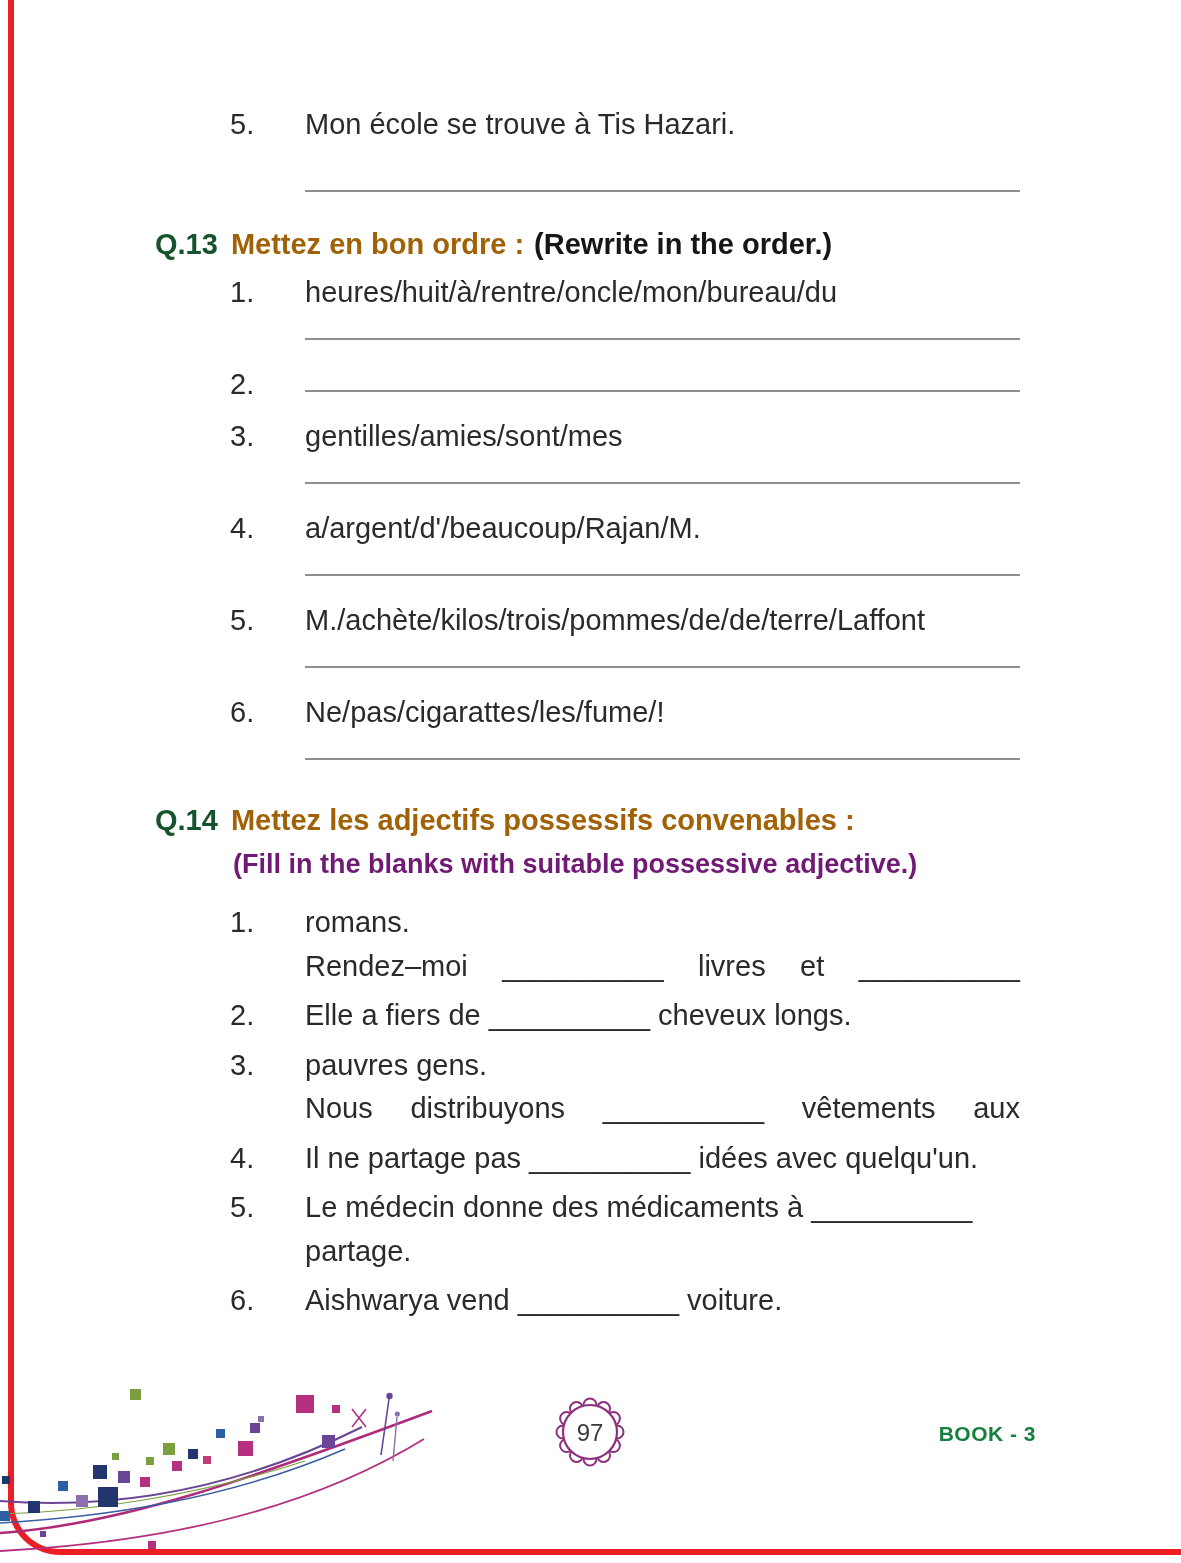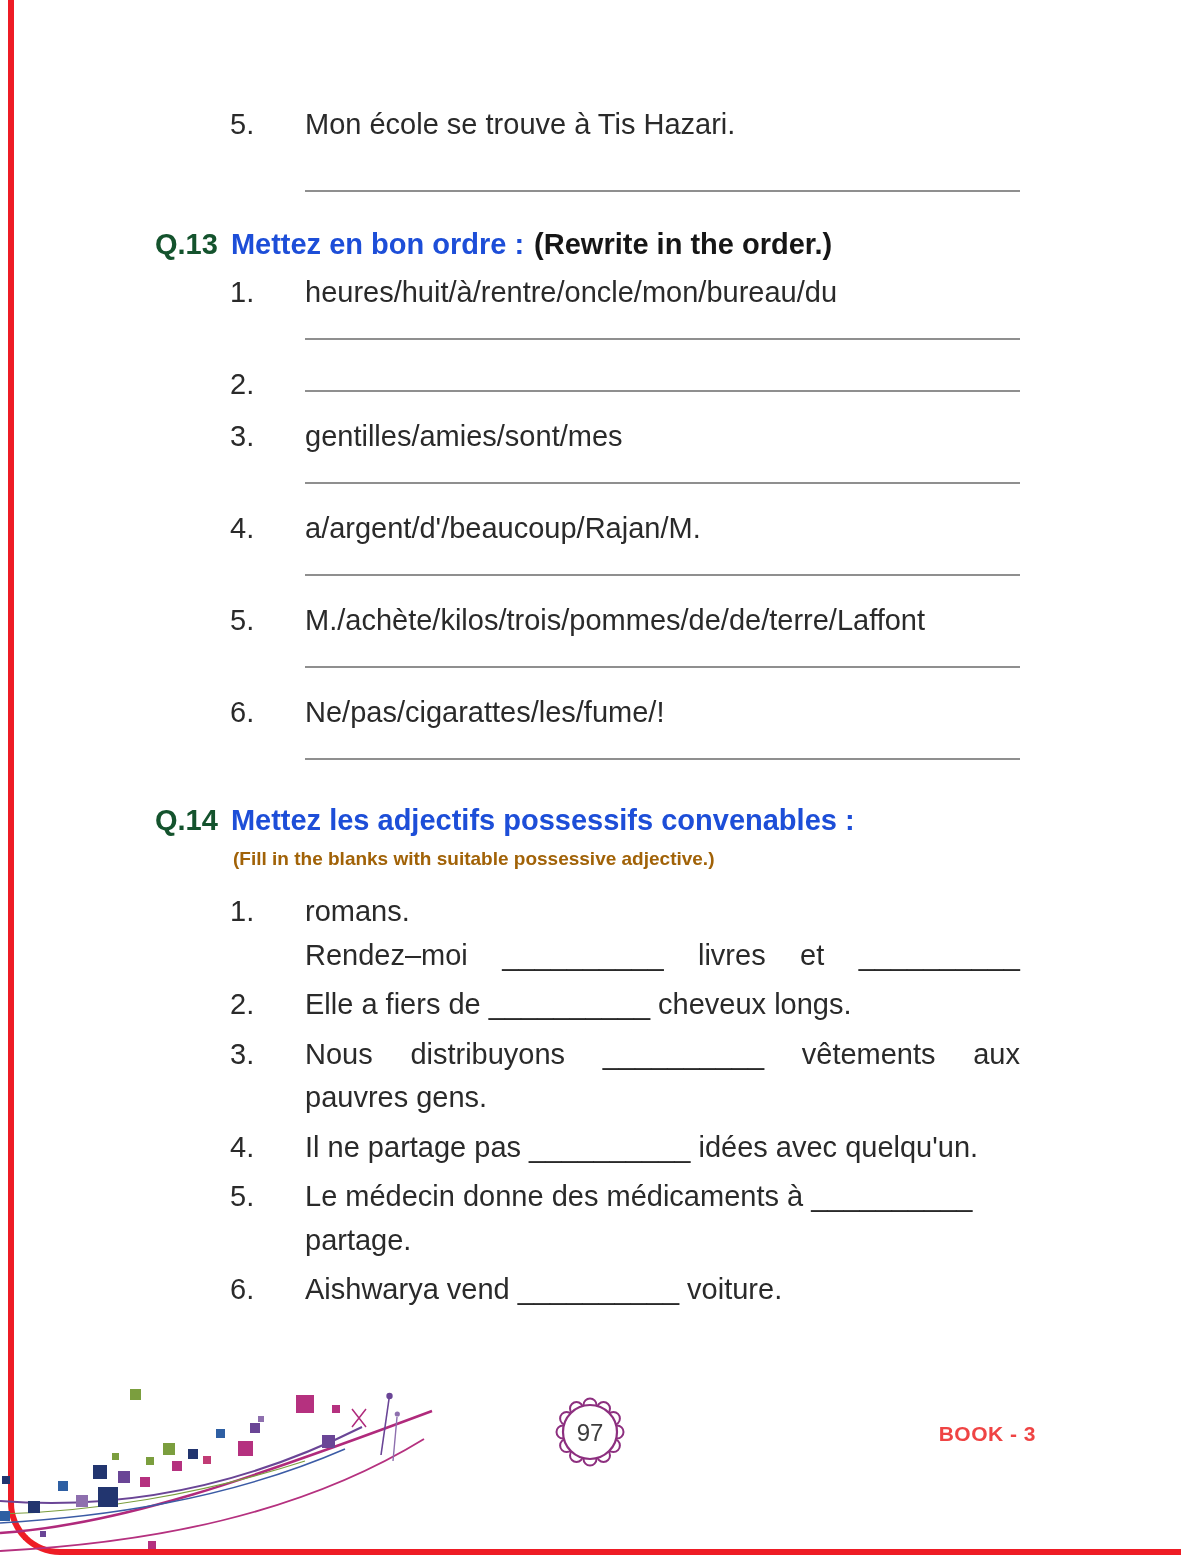--- a/index.html
+++ b/index.html
@@ -15,31 +15,31 @@
   }
   .content{position:absolute;left:155px;top:0;width:865px;z-index:2;}
   .row{display:flex;margin-left:75px;font-size:29px;line-height:1.38;}
   .num{flex:0 0 75px;}
   .ibody{flex:1;min-width:0;}
   .blank{height:0;border-bottom:2px solid #8f8f8f;margin-top:26px;margin-bottom:24px;}
   .blank.wide-gap{margin-top:46px;}
   .first-row{margin-top:104px;}
   .qhead{font-size:29px;font-weight:bold;margin-top:8px;margin-bottom:8px;line-height:1.38;}
   .qhead .qlabel{color:#14532d;margin-right:13px;}
-  .qhead .qtitle-fr{color:#1d4ed8;margin-right:10px;}
+  .qhead .qtitle-fr{color:#a16207;margin-right:10px;}
   .qhead .qtitle-en{color:#161616;text-align:right;}
   .q14-head{margin-top:16px;margin-bottom:0;}
-  .qhead-en{font-size:19px;font-weight:bold;color:#a16207;margin-left:78px;margin-top:6px;margin-bottom:18px;line-height:1.38;}
+  .qhead-en{font-size:27px;font-weight:bold;color:#701a75;margin-left:78px;margin-top:6px;margin-bottom:18px;line-height:1.38;}
   .q14 .row{line-height:1.5;margin-bottom:6px;}
   .iline{min-height:43px;}
   .jline{text-align:justify;text-align-last:justify;}
   
   .footer-decoration{position:absolute;left:0;bottom:0;width:440px;height:180px;z-index:3;}
   .page-badge{position:absolute;left:554px;top:1396px;width:72px;height:72px;z-index:3;}
-  .book-label{position:absolute;right:145px;top:1422px;font-size:21px;font-weight:bold;color:#ef4444;letter-spacing:0.5px;z-index:3;}
+  .book-label{position:absolute;right:145px;top:1422px;font-size:21px;font-weight:bold;color:#15803d;letter-spacing:0.5px;z-index:3;}
 </style>
 </head>
 <body>
 
 <div class="border-frame"></div>
 
 <div class="content">
 
   <div class="row first-row">
     <span class="num">5.</span>
@@ -110,22 +110,22 @@
     </div>
     <div class="row">
       <span class="num">2.</span>
       <div class="ibody">
         <div class="iline">Elle a fiers de __________ cheveux longs.</div>
       </div>
     </div>
     <div class="row">
       <span class="num">3.</span>
       <div class="ibody">
+        <div class="iline">pauvres gens.</div>
         <div class="iline jline">Nous distribuyons __________ vêtements aux</div>
-        <div class="iline">pauvres gens.</div>
       </div>
     </div>
     <div class="row">
       <span class="num">4.</span>
       <div class="ibody">
         <div class="iline">Il ne partage pas __________ idées avec quelqu'un.</div>
       </div>
     </div>
     <div class="row">
       <span class="num">5.</span>

